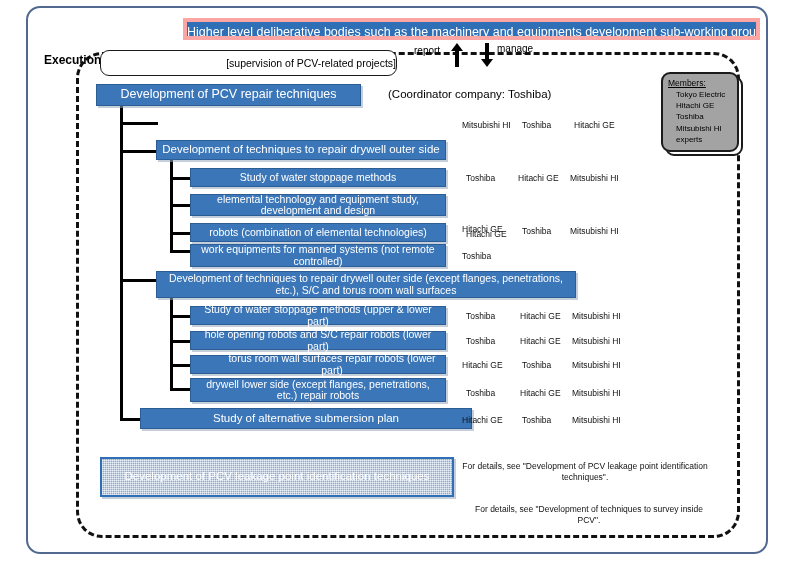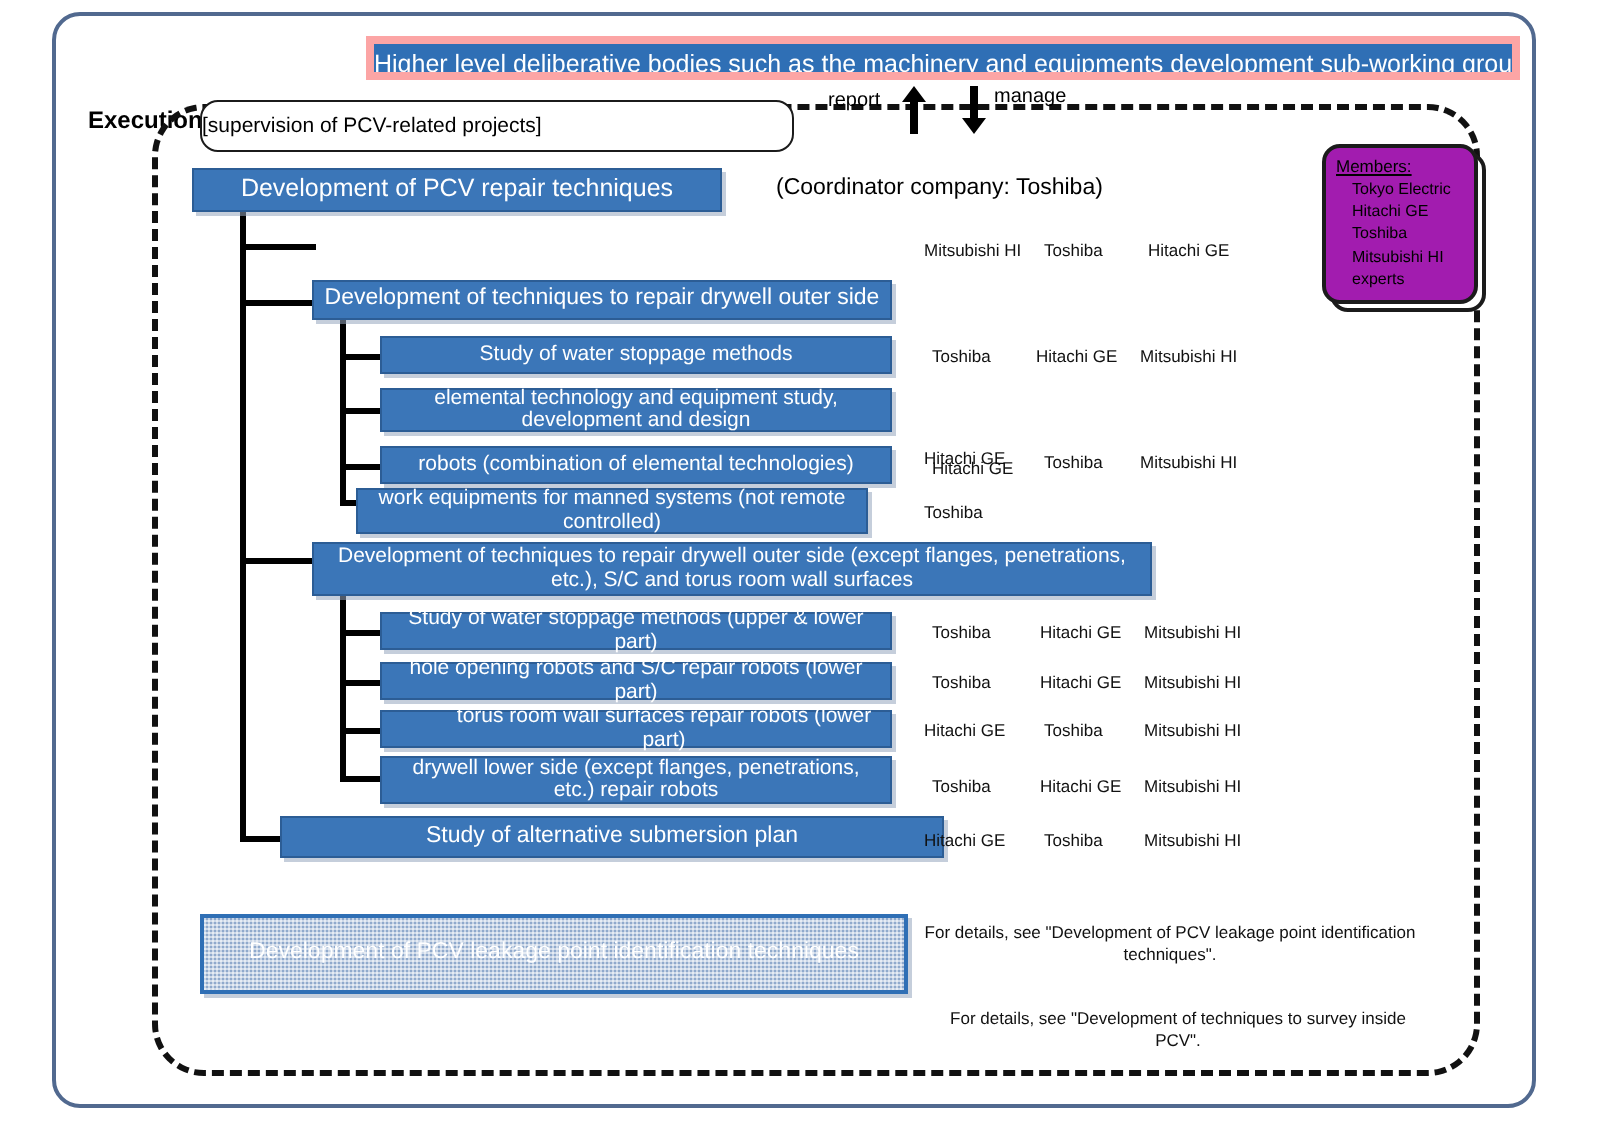--- a/index.html
+++ b/index.html
@@ -66,21 +66,21 @@
     position:absolute;
     left:100px;top:50px;
     width:297px;height:26px;
     border:1.6px solid #1b1b1b;
     border-radius:9px;
     box-sizing:border-box;
     background:#ffffff;
     font-size:10.5px;
     color:#000000;
     line-height:24px;
-    text-align:left;
+    text-align:right;
     white-space:nowrap;
   }
 
   
   .arrow-label{
     position:absolute;
     font-size:10px;
     color:#000;
     white-space:nowrap;
   }
@@ -97,21 +97,21 @@
     box-sizing:border-box;
     background:#ffffff;
   }
   .members-box{
     position:absolute;
     left:661px;top:72px;
     width:78px;height:80px;
     border:2px solid #1b1b1b;
     border-radius:9px;
     box-sizing:border-box;
-    background:#a21caf;
+    background:#a3a3a3;
     padding:4px 0 0 5px;
   }
   .members-title{
     font-size:8.5px;color:#000;font-weight:normal;
     text-decoration:underline;line-height:11px;
   }
   .members-list{margin:0;padding:0;list-style:none;}
   .members-list li{
     font-size:8px;color:#000;line-height:11.2px;padding-left:8px;
     white-space:nowrap;
@@ -242,21 +242,21 @@
 
 
   <div class="pbox lvl1" style="left:156px;top:140px;width:290px;height:20px;">Development of techniques to repair drywell outer side</div>
 
   <div class="pbox lvl2" style="left:190px;top:168px;width:256px;height:19px;">Study of water stoppage methods</div>
 
   <div class="pbox lvl2" style="left:190px;top:194px;width:256px;height:22px;">elemental technology and equipment study, development and design</div>
 
   <div class="pbox lvl2" style="left:190px;top:223px;width:256px;height:19px;">robots (combination of elemental technologies)</div>
 
-  <div class="pbox lvl2" style="left:178px;top:244px;width:256px;height:23px;text-align:center;">work equipments for manned systems (not remote controlled)</div>
+  <div class="pbox lvl2" style="left:190px;top:244px;width:256px;height:23px;text-align:center;">work equipments for manned systems (not remote controlled)</div>
 
   <div class="pbox wide" style="left:156px;top:271px;width:420px;height:27px;">Development of techniques to repair drywell outer side (except flanges, penetrations, etc.), S/C and torus room wall surfaces</div>
 
   <div class="pbox lvl2" style="left:190px;top:306px;width:256px;height:19px;">Study of water stoppage methods (upper &amp; lower part)</div>
 
   <div class="pbox lvl2" style="left:190px;top:331px;width:256px;height:19px;">hole opening robots and S/C repair robots (lower part)</div>
 
   <div class="pbox lvl2" style="left:190px;top:355px;width:256px;height:19px;padding-left:32px;">torus room wall surfaces repair robots (lower part)</div>
 
   <div class="pbox lvl2" style="left:190px;top:378px;width:256px;height:24px;">drywell lower side (except flanges, penetrations, etc.) repair robots</div>

